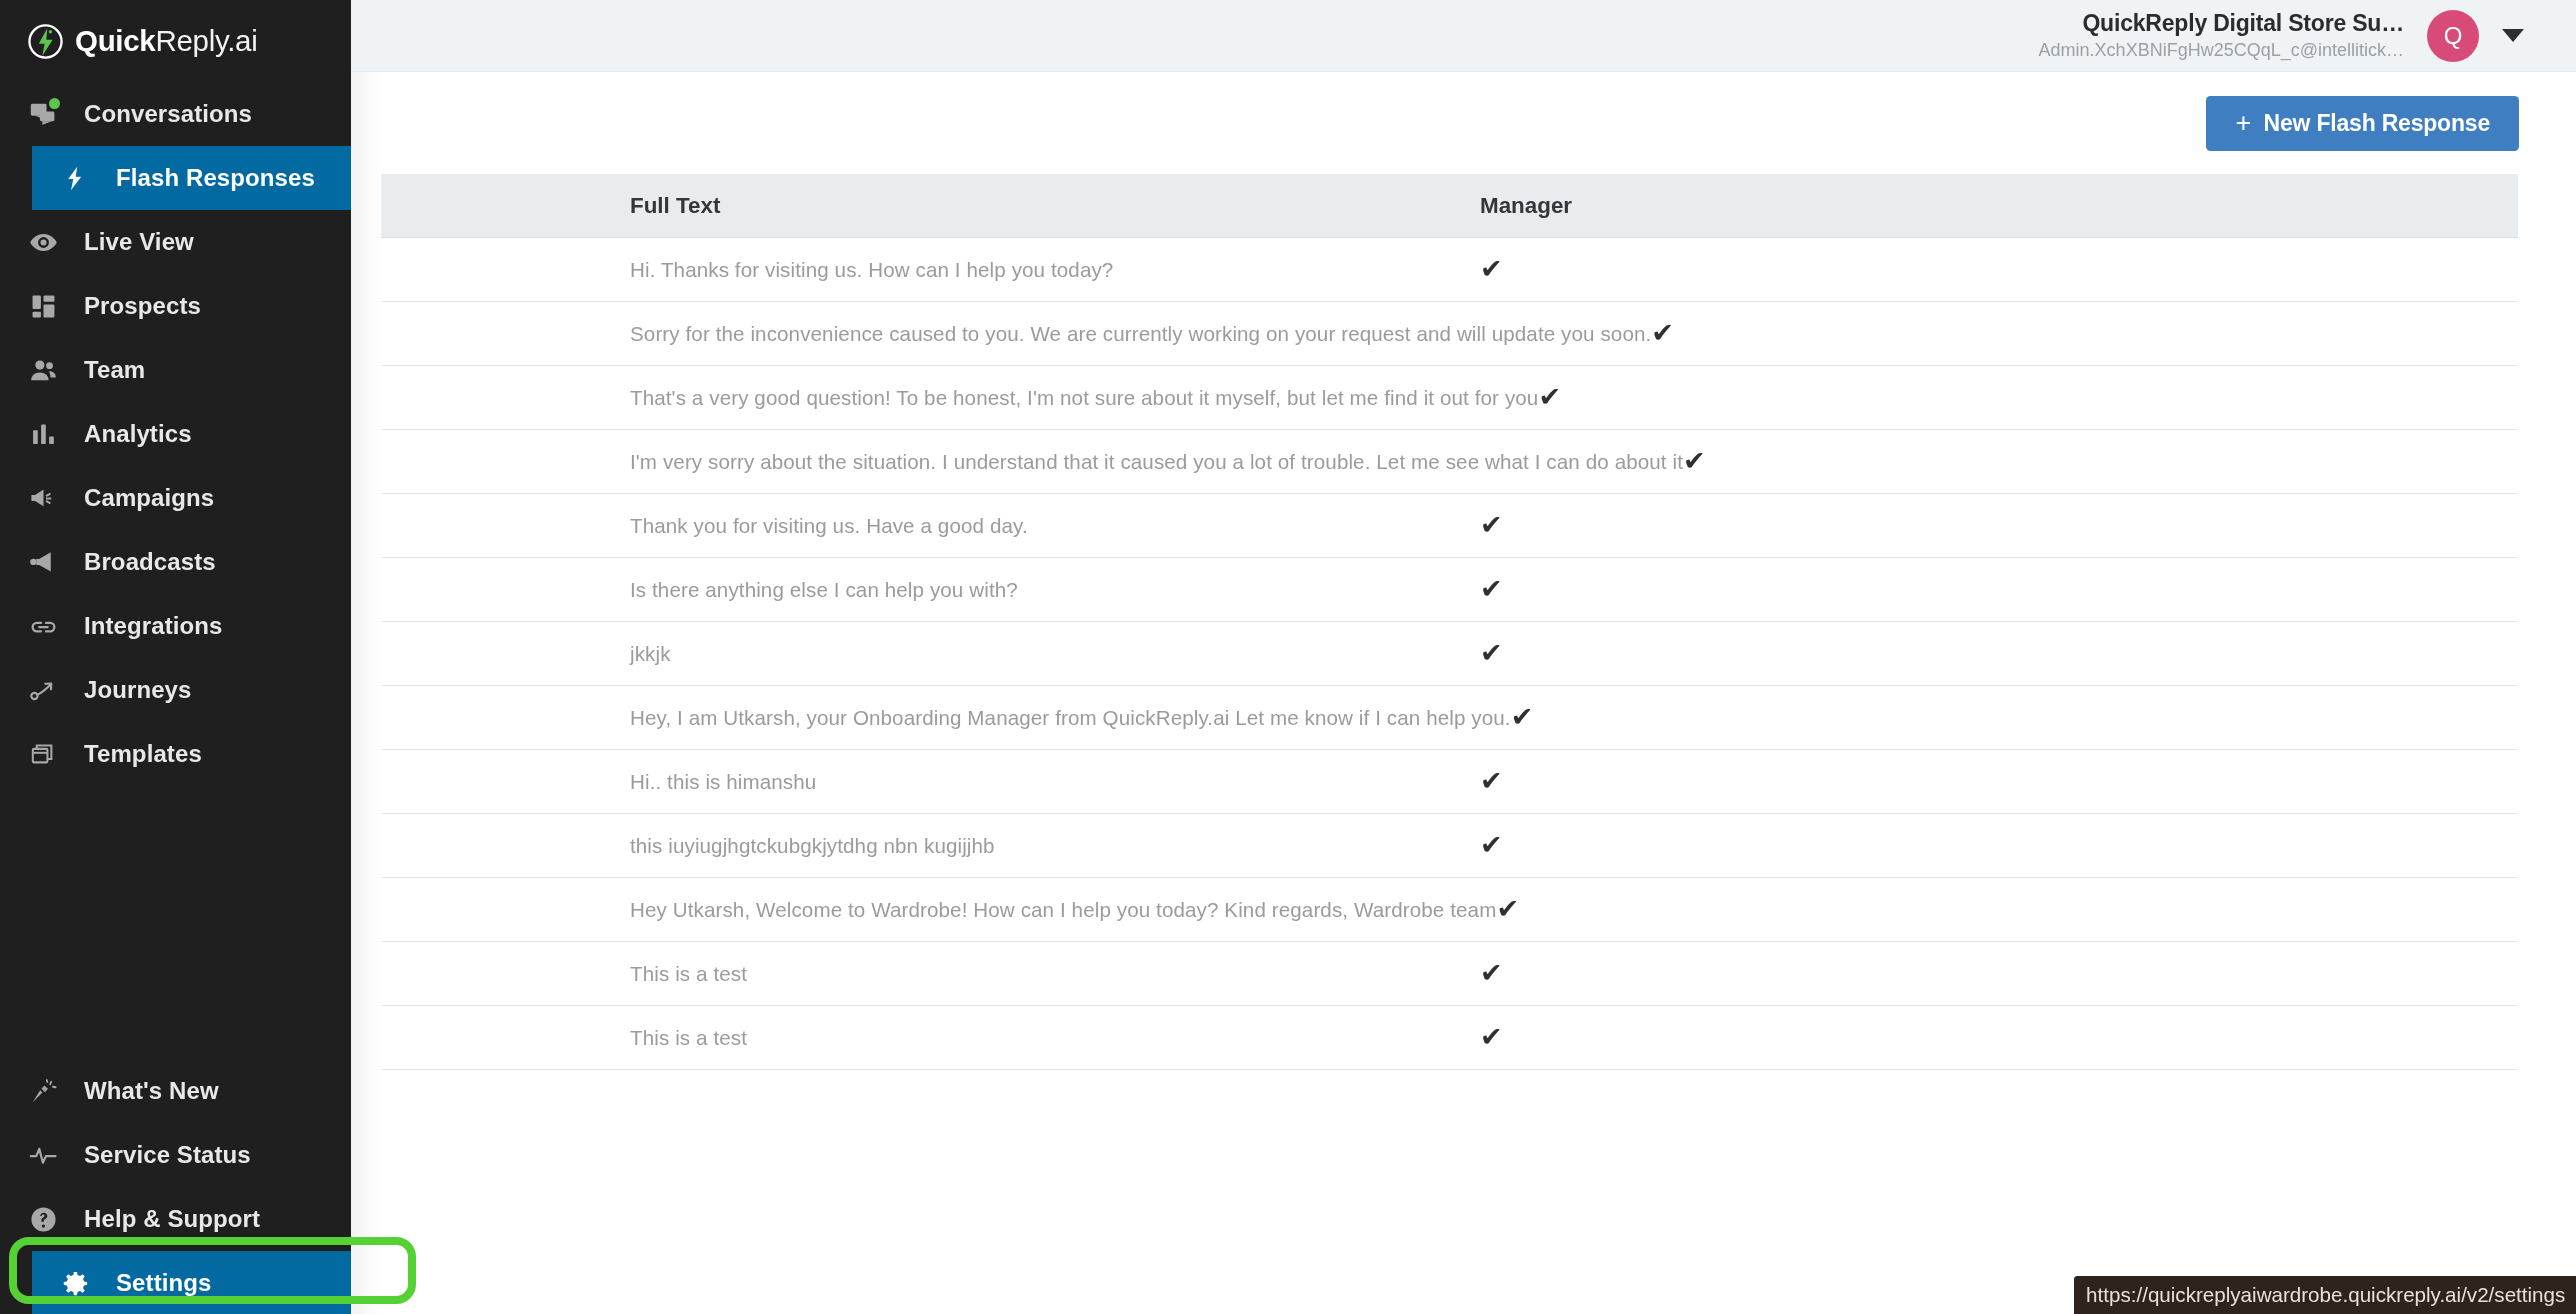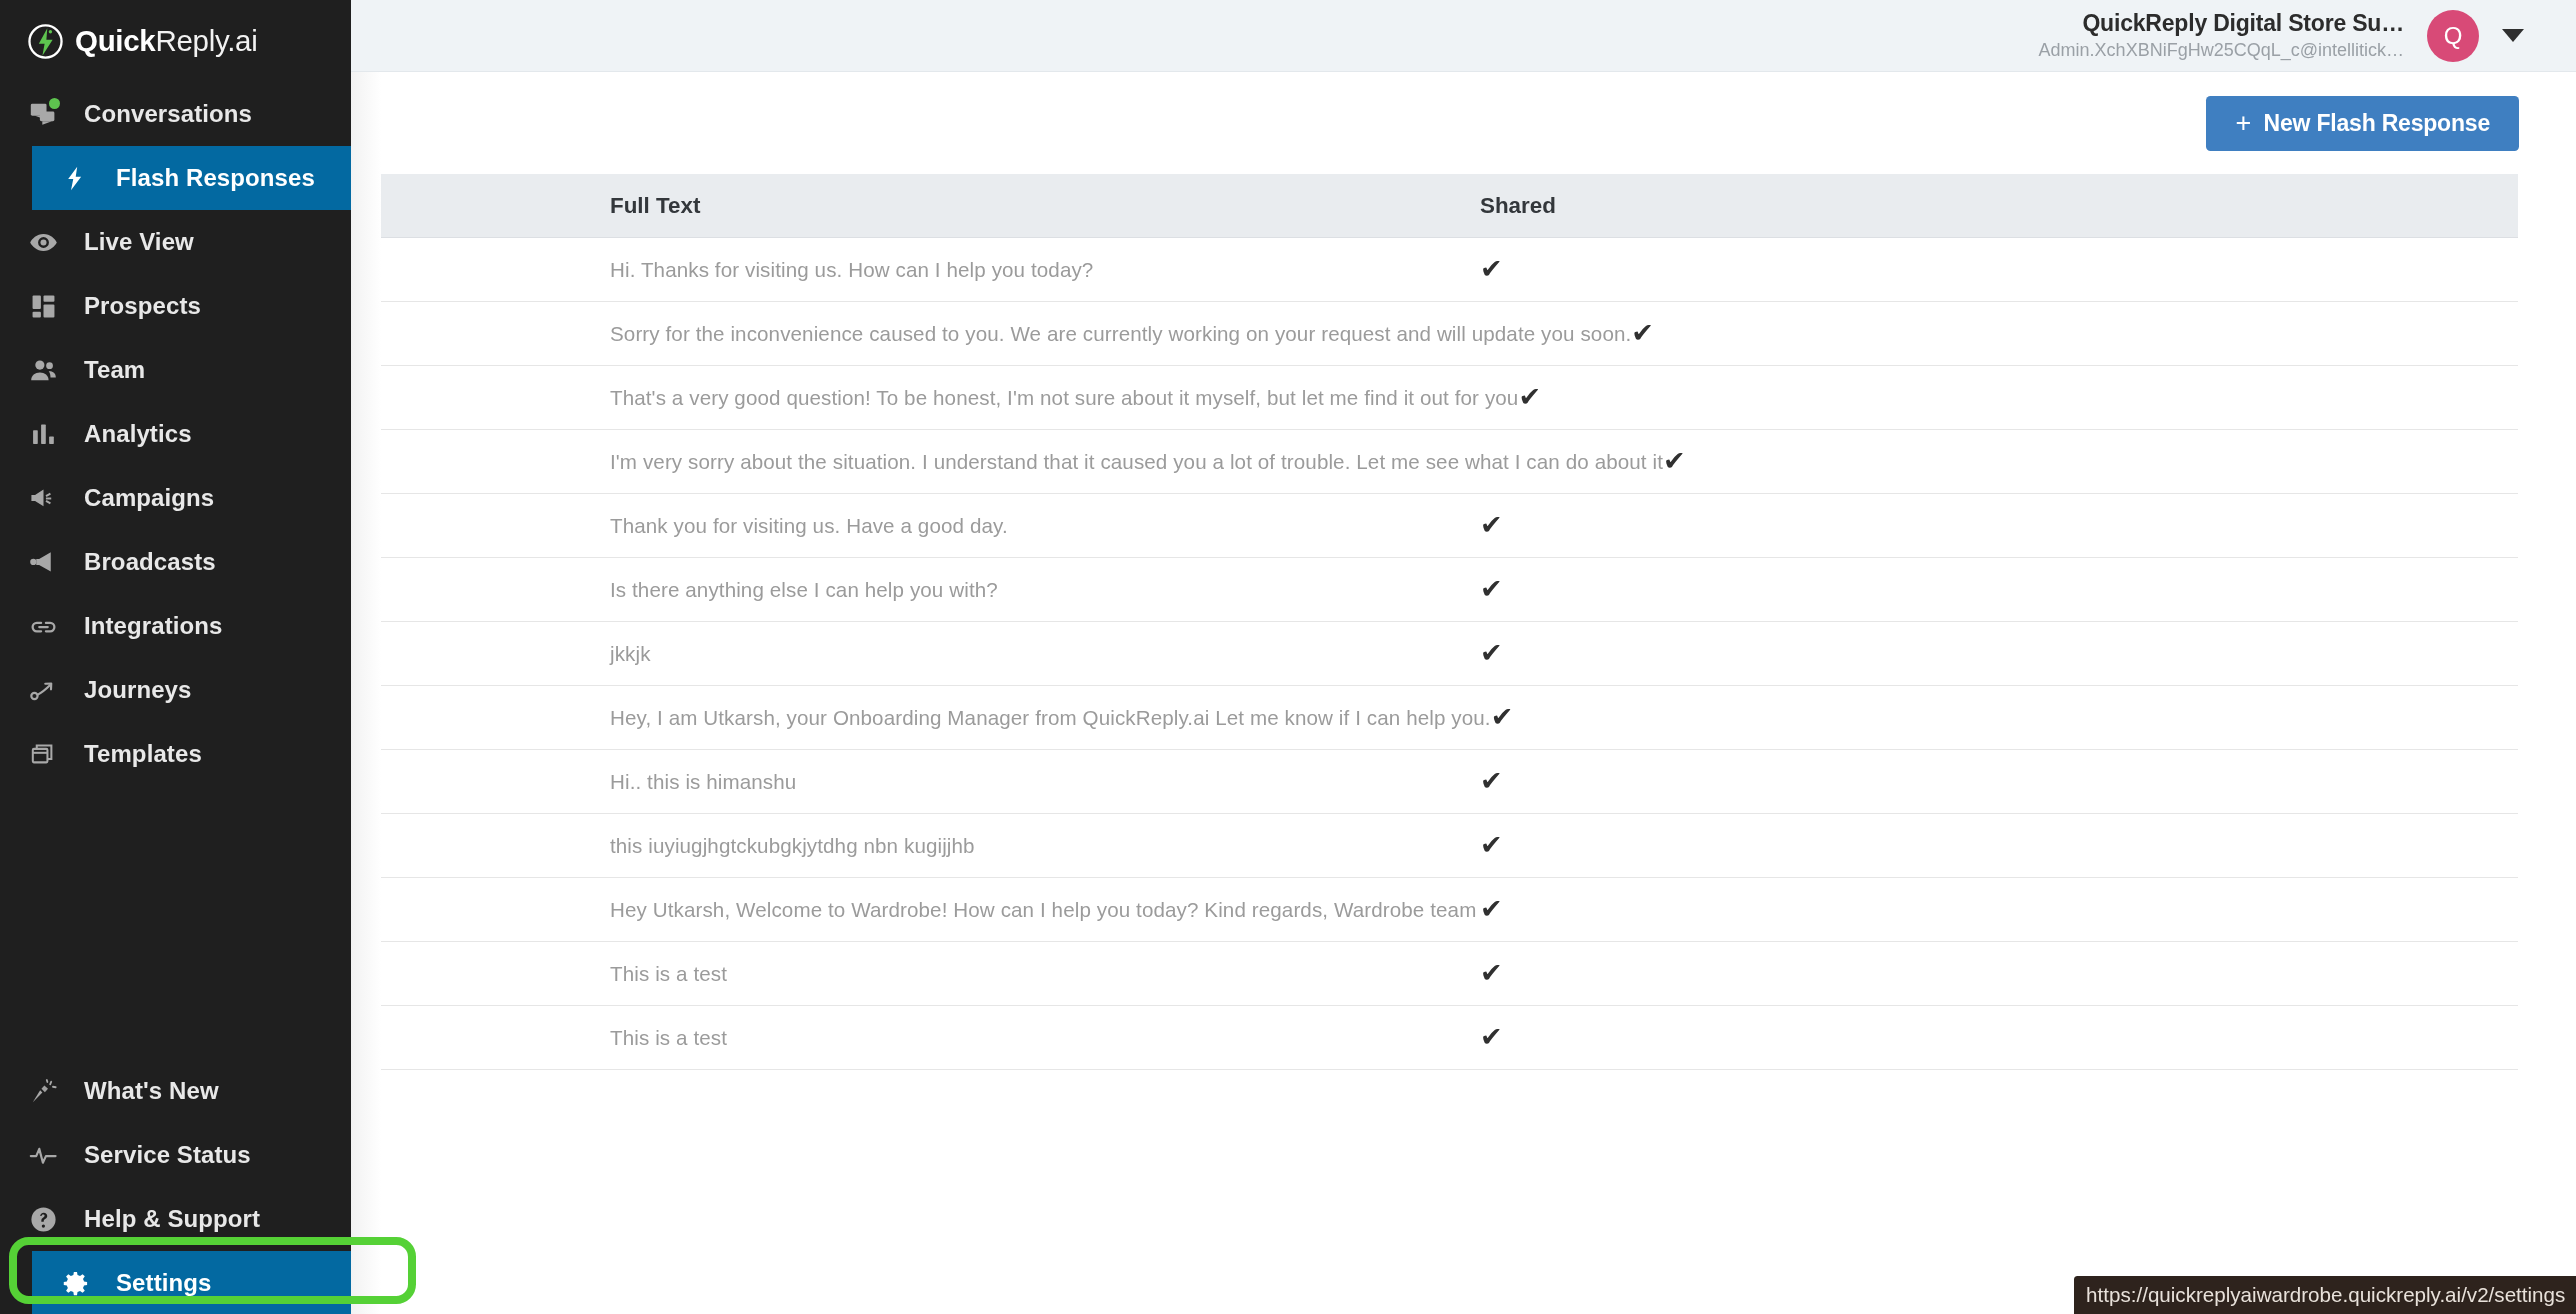--- a/index.html
+++ b/index.html
@@ -105,21 +105,21 @@
 
   
   .table { width:2167px; margin-left:0; }
   .thead {
     background:#e9ecef;
     height:64px; display:flex; align-items:center;
     border-bottom:1.8px solid #dcdfe3;
   }
   .th { font-size:22.4px; font-weight:700; color:#33373b; }
   .col-spacer { width:259px; flex:0 0 259px; }
-  .col-full { flex:1 1 auto; }
+  .col-full { flex:1 1 auto;margin-left:20px; }
   .col-shared { width:1038px; flex:0 0 1038px; }
 
   .trow {
     height:64px; display:flex; align-items:center;
     border-bottom:0.9px solid #e6e6e6;
     background:#ffffff;
   }
   .cell-text { font-size:20.6px; color:#9b9b9b; font-weight:400; white-space:nowrap; letter-spacing:0.1px; }
   .check { font-size:27px; color:#303030; line-height:1; }
 
@@ -348,21 +348,21 @@
         <button class="btn-primary">
           <span class="plus">+</span>
           <span>New Flash Response</span>
         </button>
       </div>
 
       <div class="table">
         <div class="thead">
           <div class="col-spacer"></div>
           <div class="th col-full">Full Text</div>
-          <div class="th col-shared">Shared</div>
+          <div class="th col-shared">Manager</div>
         </div>
         <div id="tbody">
             <div class="trow">
               <div class="col-spacer"></div>
               <div class="cell-text col-full">Hi. Thanks for visiting us. How can I help you today?</div>
               <div class="col-shared"><span class="check">✔</span></div>
             </div>
             <div class="trow">
               <div class="col-spacer"></div>
               <div class="cell-text col-full">Sorry for the inconvenience caused to you. We are currently working on your request and will update you soon.</div>

